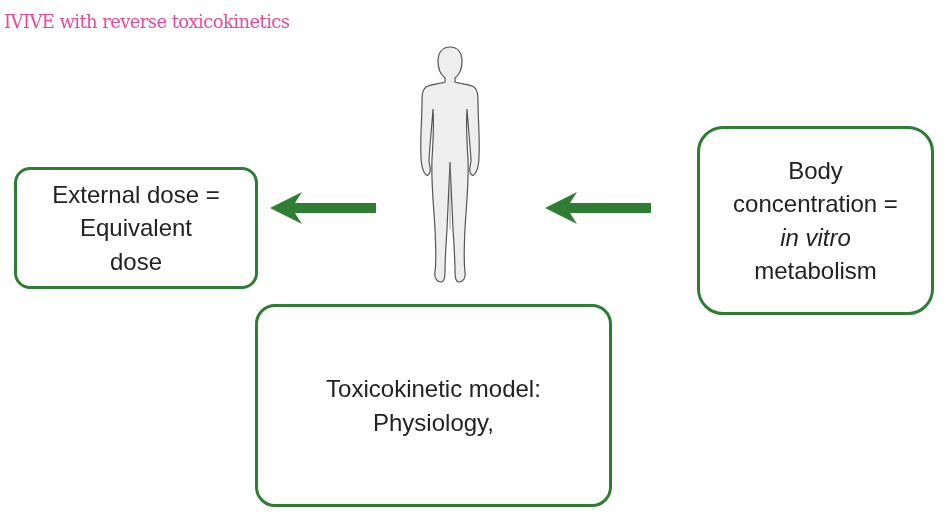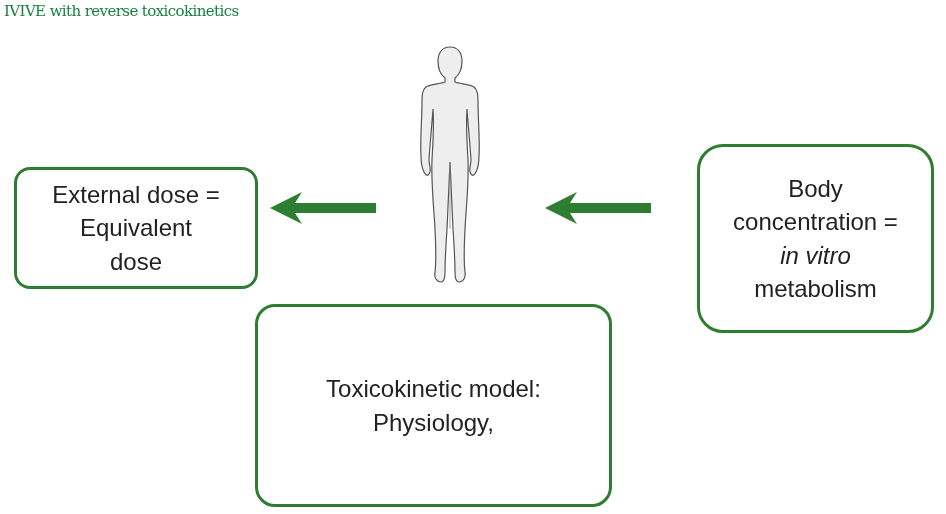--- a/index.html
+++ b/index.html
@@ -10,24 +10,24 @@
     body {
       width: 946px;
       height: 514px;
       position: relative;
       overflow: hidden;
       font-family: "Liberation Sans", sans-serif;
     }
     .title {
       position: absolute;
       left: 4px;
-      top: 2px;
+      top: 11px;
       font-family: "DejaVu Serif", "Liberation Serif", serif;
-      font-size: 15px;
-      color: #15803d;
+      font-size: 18px;
+      color: #ec4899;
       letter-spacing: -0.6px;
       white-space: nowrap;
     }
     .box {
       position: absolute;
       box-sizing: border-box;
       border: 3px solid #2e7d32;
       border-radius: 16px;
       background: #ffffff;
       display: flex;
@@ -35,21 +35,21 @@
       align-items: center;
       justify-content: center;
       text-align: center;
       color: #222222;
       font-size: 24px;
       line-height: 33.5px;
     }
     .box span { display: block; }
     .box .italic { font-style: italic; }
     #box-left { left: 14px; top: 167px; width: 244px; height: 122px; }
-    #box-right { left: 697px; top: 144px; width: 237px; height: 189px; border-radius: 26px; }
+    #box-right { left: 697px; top: 126px; width: 237px; height: 189px; border-radius: 26px; }
     #box-bottom { left: 255px; top: 304px; width: 357px; height: 203px; border-radius: 20px; line-height: 34px; }
     .arrow {
       position: absolute;
     }
     #arrow-left { left: 268px; top: 190px; }
     #arrow-right { left: 543px; top: 190px; }
     #human { position: absolute; left: 410px; top: 44px; }
   </style>
 </head>
 <body>

